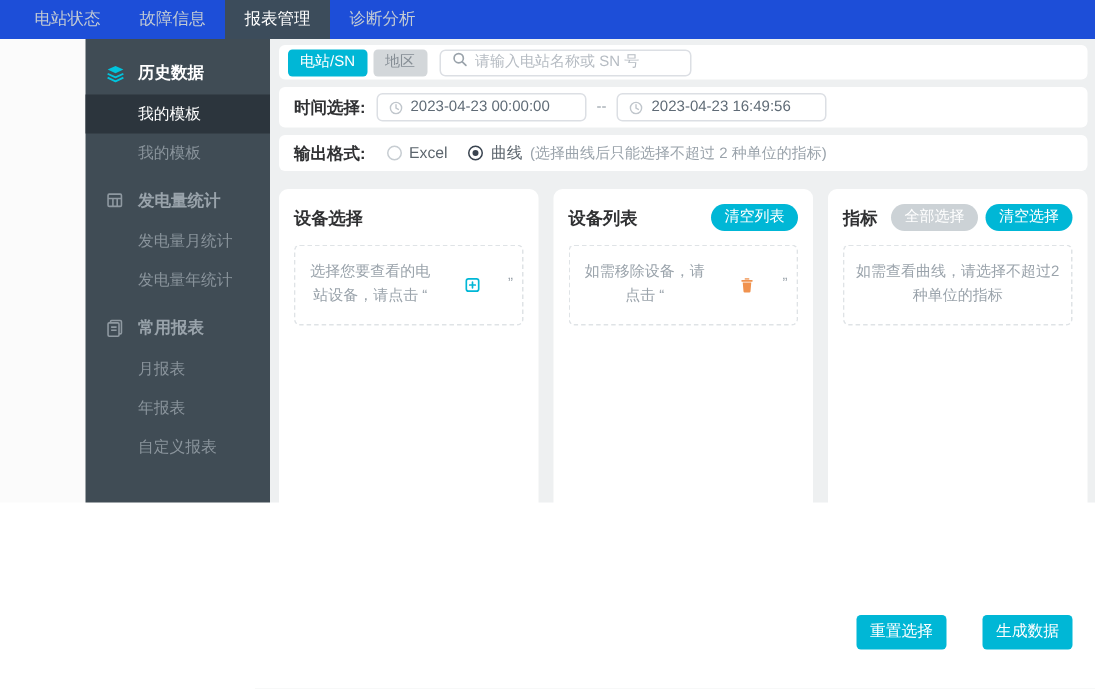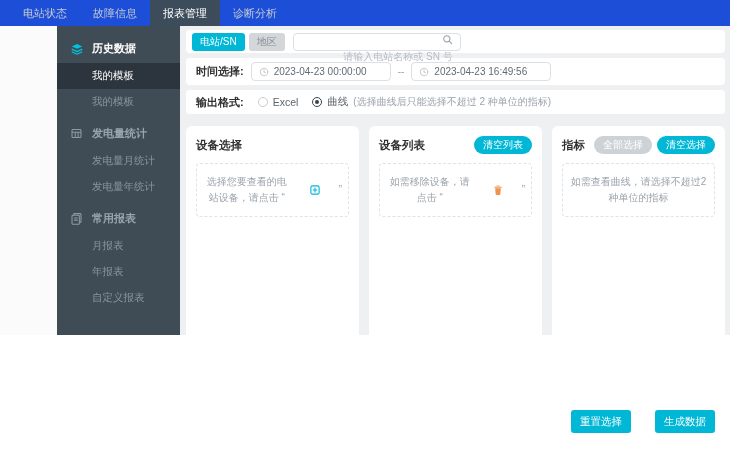--- a/index.html
+++ b/index.html
@@ -23,21 +23,21 @@
   .side-group { margin-bottom:4px; }
 
   
   .main { flex:1; background:#eef0f1; padding:4px 5px 0 6px; }
   .card { background:#ffffff; border-radius:4px; }
 
   .toolbar-card { height:23px; display:flex; align-items:center; padding:0 6px; margin-bottom:5px; }
   .toggle-btn { font-size:10px; padding:3px 8px; border-radius:3px; border:none; cursor:pointer; line-height:1.2; }
   .toggle-btn.active { background:#00b7d6; color:#fff; margin-right:4px; }
   .toggle-btn.inactive { background:#d3d7da; color:#868e95; margin-right:8px; }
-  .search-box { display:flex; align-items:flex-end; gap:5px; border:1px solid #dcdfe4; border-radius:4px; height:18px; width:168px; padding:0 7px; background:#fff;flex-direction:column; }
+  .search-box { display:flex; align-items:flex-start; gap:5px; border:1px solid #dcdfe4; border-radius:4px; height:18px; width:168px; padding:0 7px; background:#fff; }
   .search-box .ph { color:#b6bcc3; font-size:10px; white-space:nowrap; }
 
   .time-card { height:27px; display:flex; align-items:center; padding:0 10px; margin-bottom:5px; gap:7px; }
   .row-label { font-weight:bold; font-size:11px; color:#303133; }
   .date-input { display:flex; align-items:center; gap:5px; border:1px solid #dcdfe4; border-radius:4px; height:19px; padding:0 7px; width:140px; background:#fff; }
   .date-input .val { color:#5f6b76; font-size:10px; white-space:nowrap; }
   .range-sep { color:#9aa3ab; font-size:10px; }
 
   .format-card { height:24px; display:flex; align-items:center; padding:0 10px; margin-bottom:12px; gap:6px; }
   .radio-opt { display:flex; align-items:center; gap:5px; margin-left:8px; cursor:pointer; }

